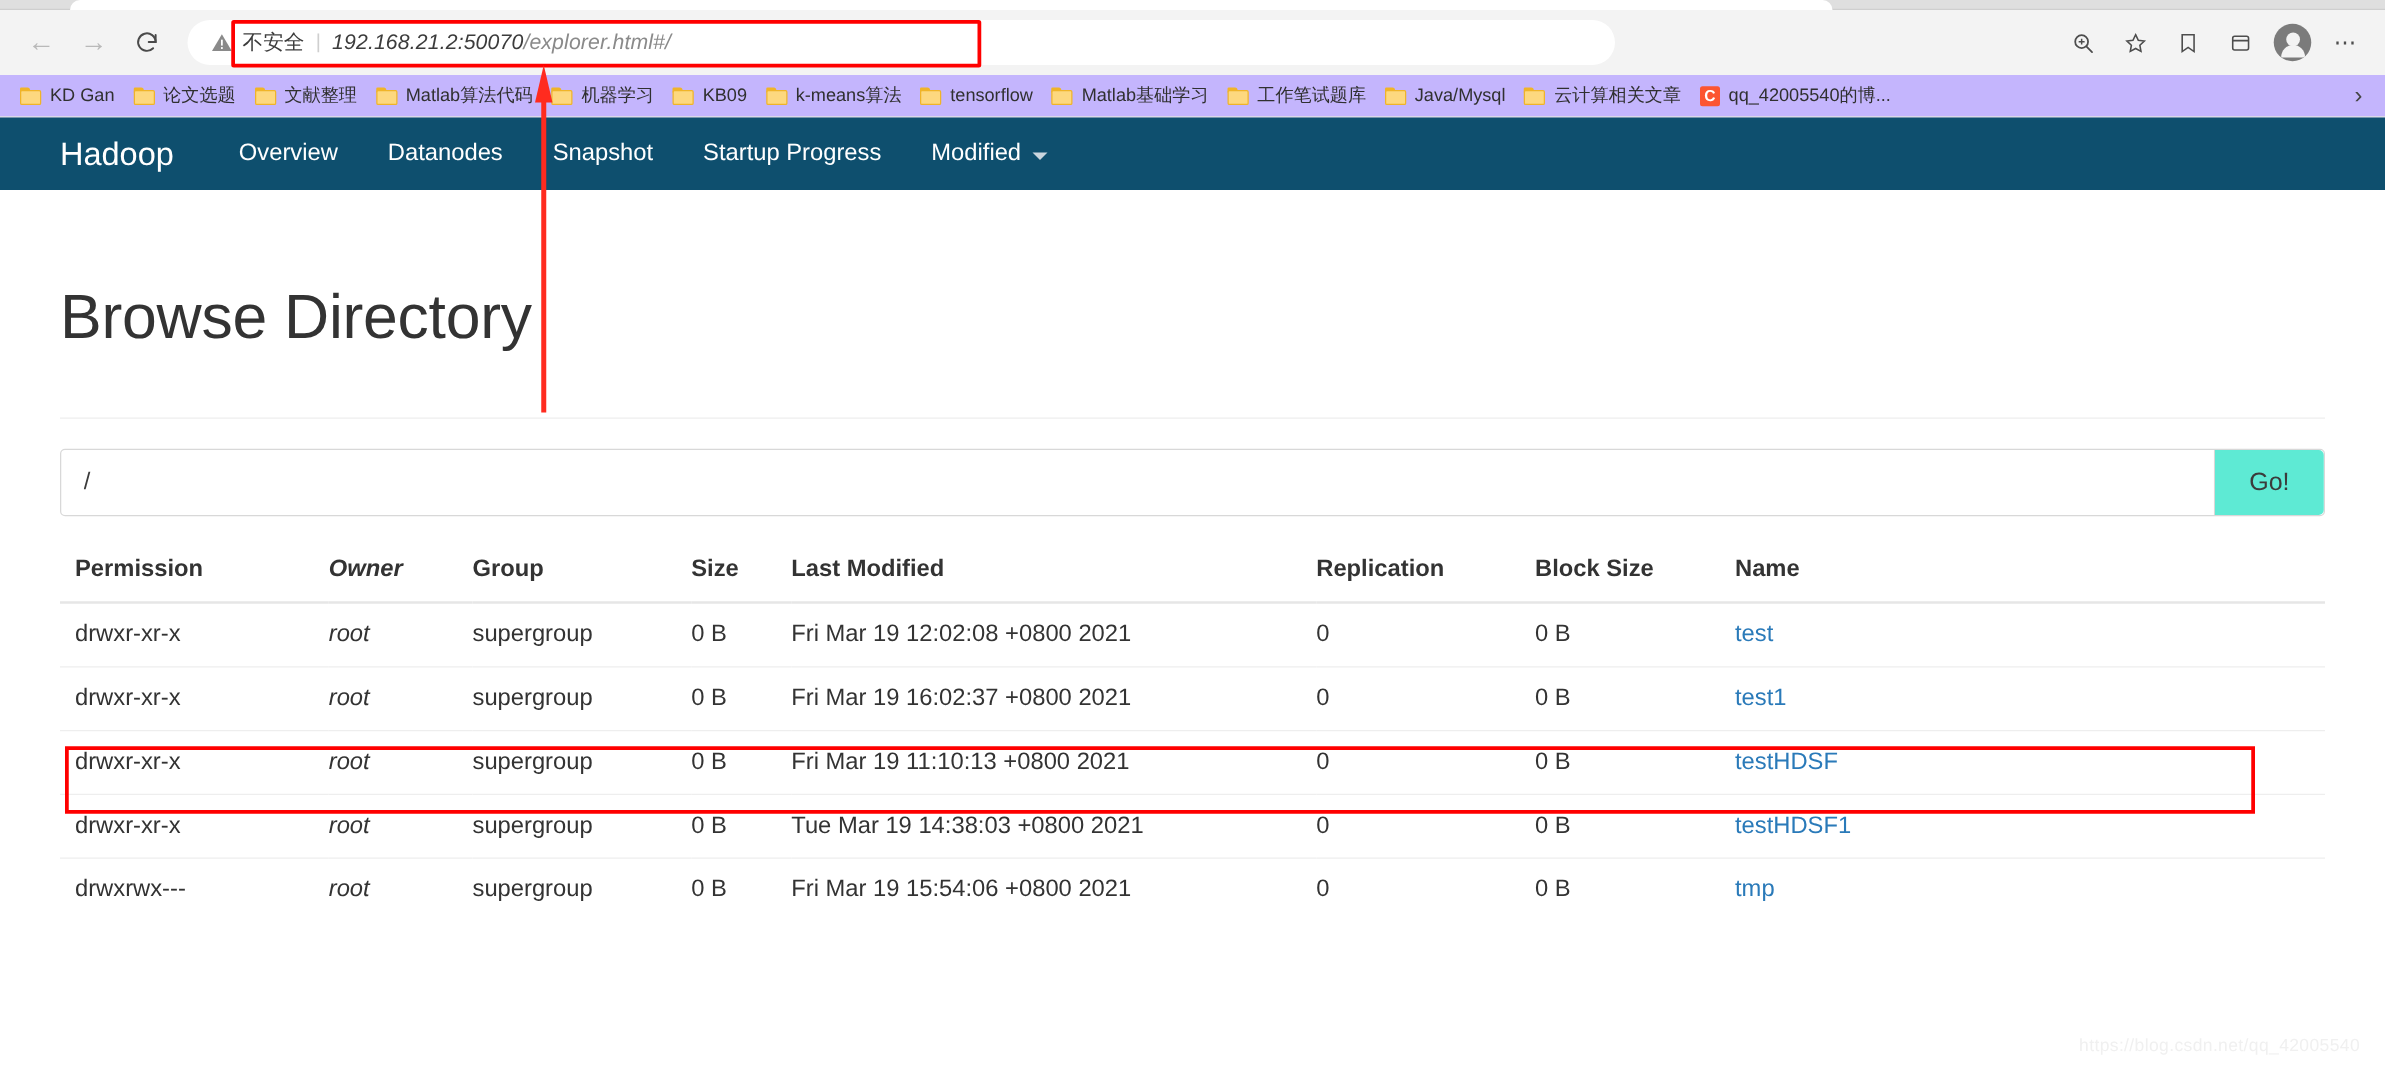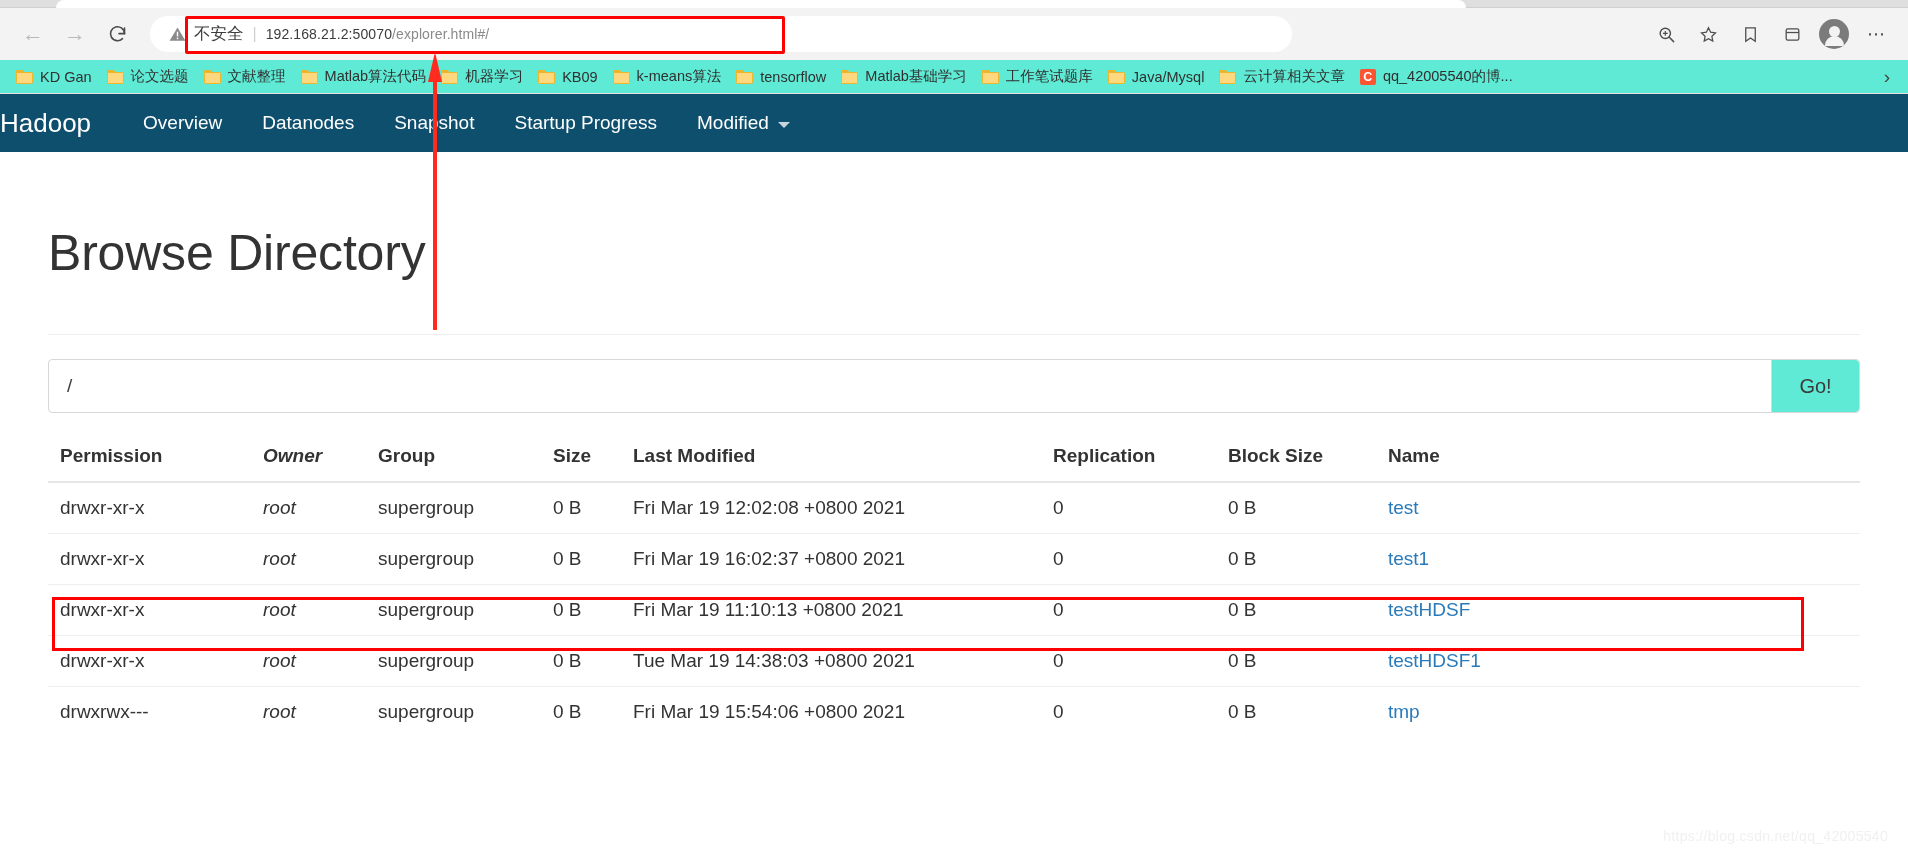--- a/index.html
+++ b/index.html
@@ -45,37 +45,37 @@
     background: #ffffff;
     border-radius: 18px;
     display: flex; align-items: center;
     padding: 0 18px;
     font-size: 17px;
     color: #3c3c3c;
   }
   .warn-icon { margin-right: 7px; display: flex; align-items: center; }
   .warn-text { color: #3c3c3c; font-size: 16.5px; margin-right: 9px; }
   .omni-sep { color: #cfcfcf; margin-right: 9px; font-size: 16px; }
-  .url { font-size: 14px; color: #3c3c3c; letter-spacing: .1px; }
+  .url { font-size: 17px; color: #3c3c3c; letter-spacing: .1px; font-style: italic; }
   .url .dim { color: #8a8a8a; }
   .tool-icons { display: flex; align-items: center; gap: 6px; padding-left: 10px; }
   .tool-icons .ic {
     width: 36px; height: 36px; display: flex; align-items: center; justify-content: center;
     color: #4d4d4d; font-size: 18px; border-radius: 4px;
   }
   .avatar-ic {
     width: 30px; height: 30px; border-radius: 50%; background: #7b7b7b;
     display: flex; align-items: center; justify-content: center;
   }
   .avatar-ic .head { width: 11px; height: 11px; border-radius: 50%; background: #f3f3f3; margin-top: -5px; position: absolute;}
   .avatar-ic .body { width: 19px; height: 10px; border-radius: 10px 10px 0 0; background: #f3f3f3; margin-top: 13px; position: absolute;}
 
   
   .bookmarks {
-    height: 34px; background: #5eead4;
+    height: 34px; background: #c4b5fd;
     display: flex; align-items: center;
     padding: 0 8px 0 10px;
     border-bottom: 1px solid #e2e2e2;
     gap: 0px;
     overflow: hidden;
   }
   .bm {
     display: flex; align-items: center;
     padding: 3px 9px 3px 6px;
     border-radius: 4px;
@@ -98,20 +98,21 @@
     width: 16px; height: 16px; margin-right: 7px; flex: none;
     background: #fc5531; color: #fff; font-size: 12.5px; font-weight: bold;
     display: flex; align-items: center; justify-content: center; border-radius: 2px;
   }
   .bm-overflow { margin-left: auto; color: #444; font-size: 19px; padding: 0 10px; flex: none; }
 
   
   .hadoop-nav {
     height: 58px; background: #0e4f6e;
     display: flex; align-items: center;
+    padding-left: 48px;
     color: #fff;
   }
   .brand { font-size: 26px; font-weight: 500; color: #ffffff; margin-right: 32px; }
   .navlink {
     font-size: 19px; color: #ffffff; padding: 0 20px;
     display: flex; align-items: center; gap: 9px; white-space: nowrap;
   }
   .caret {
     width: 0; height: 0; border-left: 6px solid transparent;
     border-right: 6px solid transparent; border-top: 6px solid #c9d6de;

